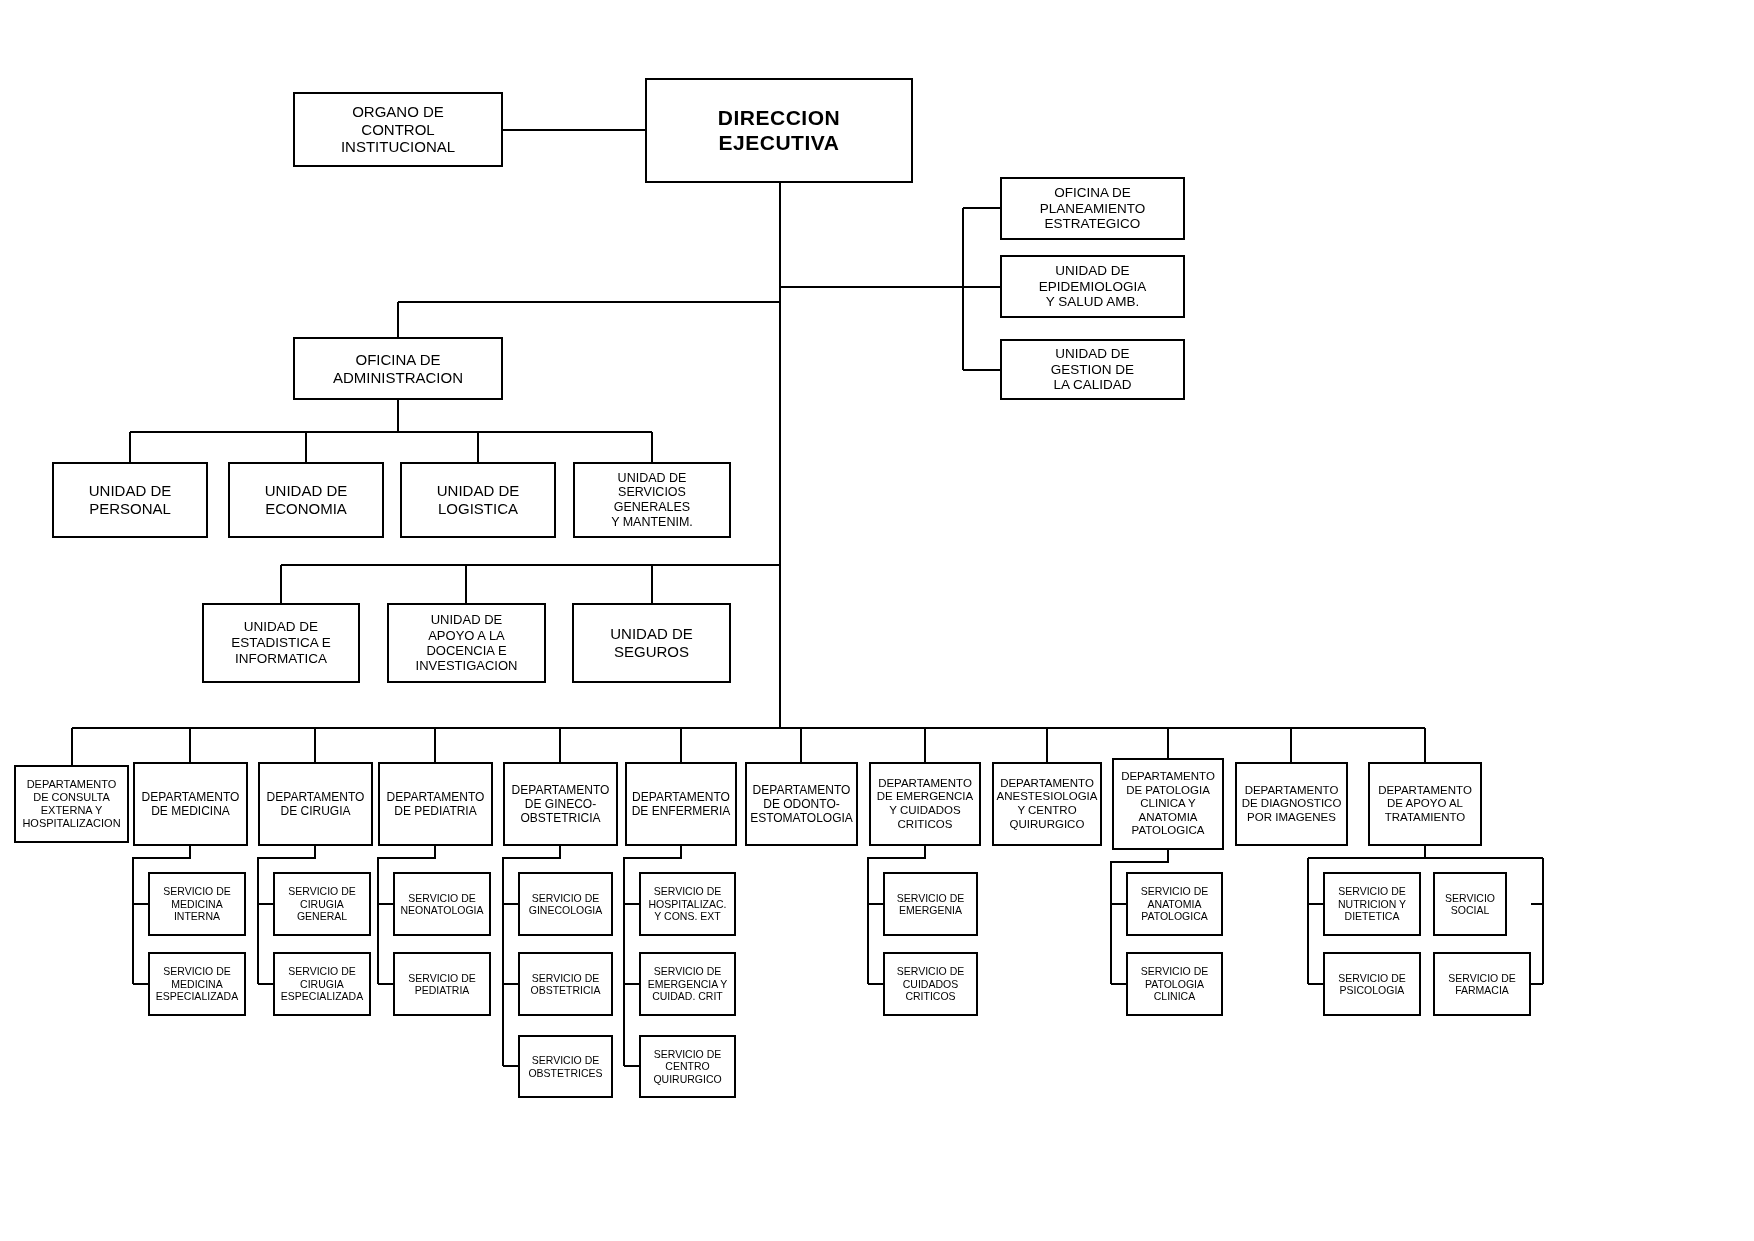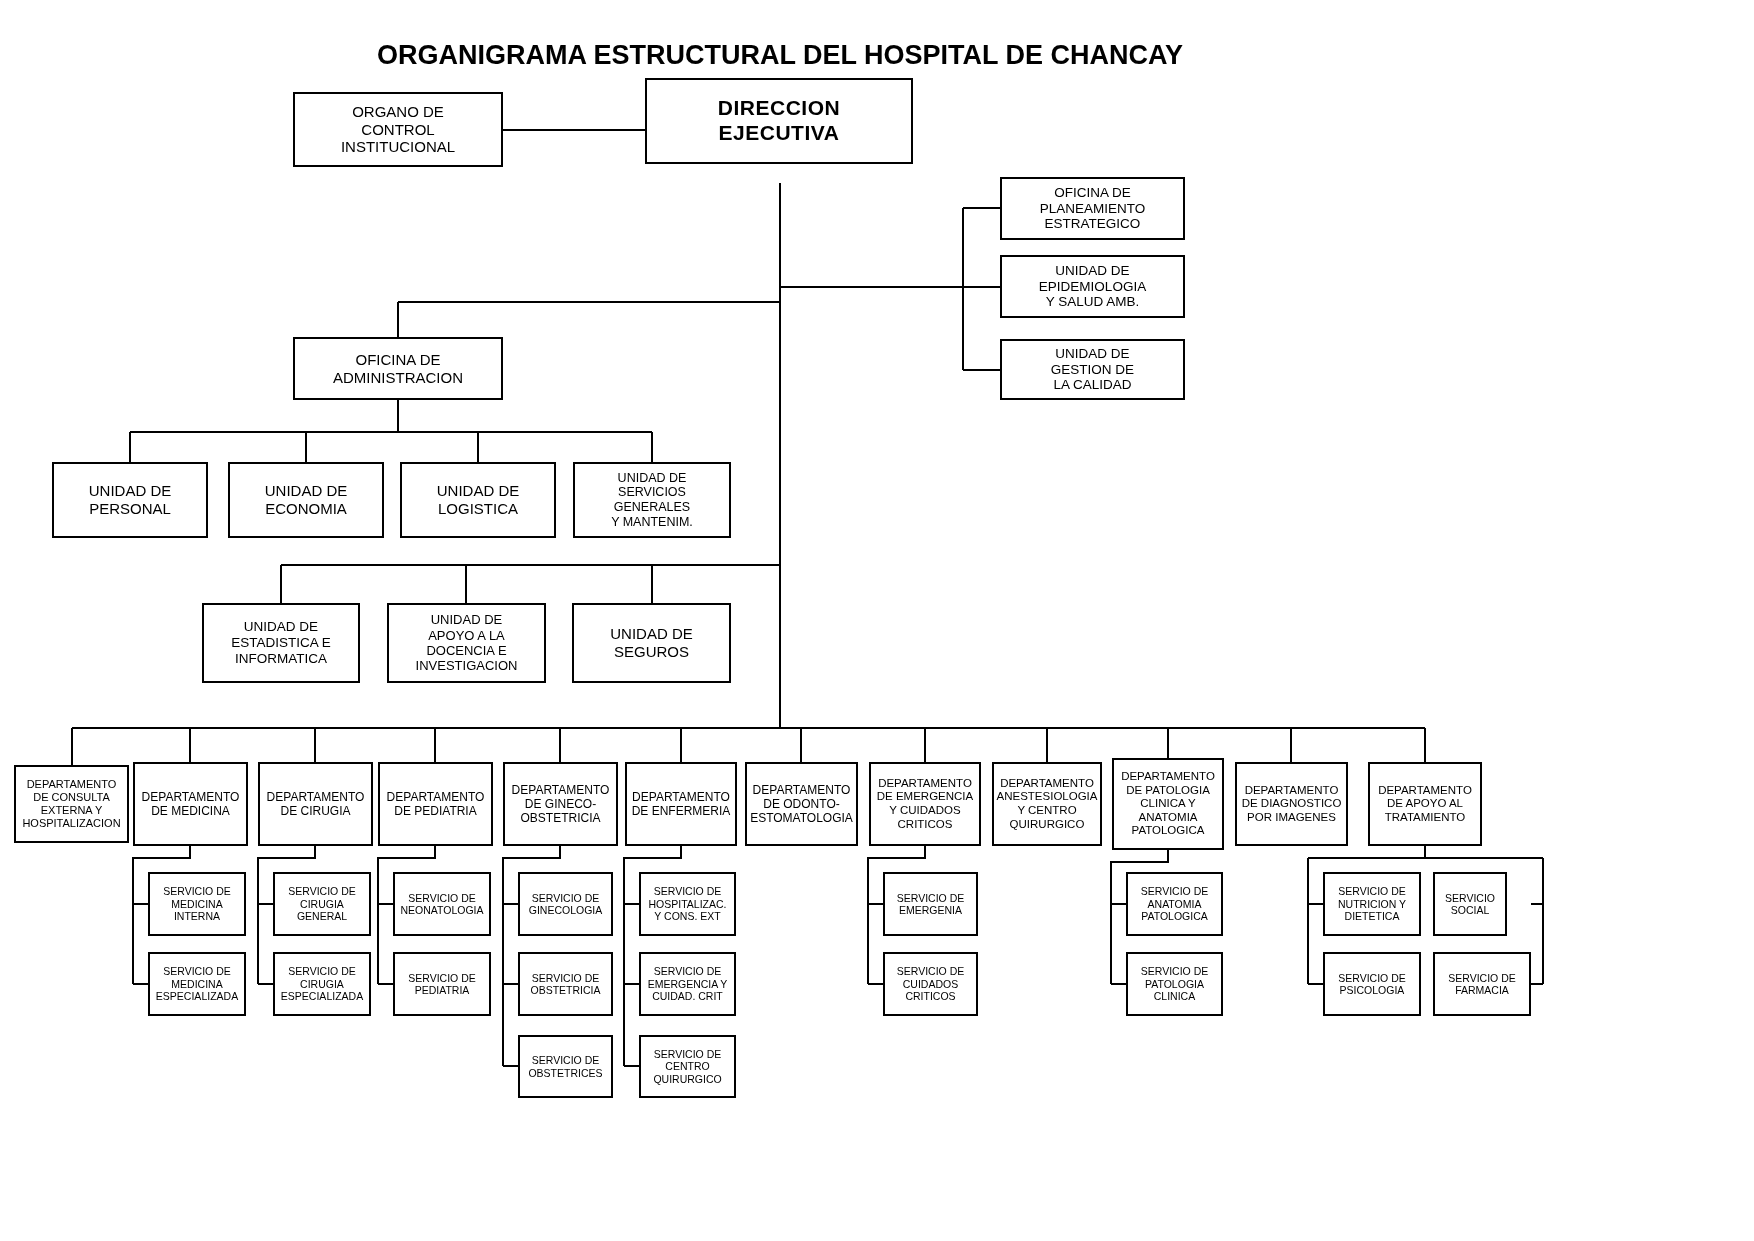--- a/index.html
+++ b/index.html
@@ -33,21 +33,20 @@
     line-height:1.18;
     z-index:2;
   }
   .box.bold{font-weight:bold;letter-spacing:0.5px;}
 </style>
 </head>
 <body>
 
 <div class="canvas">
 
-  <div class="title">ORGANIGRAMA ESTRUCTURAL DEL HOSPITAL DE CHANCAY</div>
 
   <svg class="wires" width="1754" height="1241" viewBox="0 0 1754 1241">
 
     <path d="M503 130 H645" stroke="#000" stroke-width="2" fill="none"></path>
 
     <path d="M780 183 V728" stroke="#000" stroke-width="2" fill="none"></path>
 
     <path d="M780 287 H963 M963 208 V370 M963 208 H1000 M963 287 H1000 M963 370 H1000" stroke="#000" stroke-width="2" fill="none"></path>
 
     <path d="M780 302 H398 M398 302 V337" stroke="#000" stroke-width="2" fill="none"></path>
@@ -67,21 +66,21 @@
     <path d="M681 846 V858 H624 V1066 M624 904 H639 M624 984 H639 M624 1066 H639" stroke="#000" stroke-width="2" fill="none"></path>
     <path d="M925 846 V858 H868 V984 M868 904 H883 M868 984 H883" stroke="#000" stroke-width="2" fill="none"></path>
     <path d="M1168 850 V862 H1111 V984 M1111 904 H1126 M1111 984 H1126" stroke="#000" stroke-width="2" fill="none"></path>
     <path d="M1425 846 V858 M1308 858 H1543 M1308 858 V984 M1308 904 H1323 M1308 984 H1323
              M1543 858 V984 M1543 904 H1531 M1543 984 H1531" stroke="#000" stroke-width="2" fill="none"></path>
   </svg>
 
   <div class="box" style="left:293px;top:92px;width:210px;height:75px;font-size:15px">ORGANO DE
 CONTROL
 INSTITUCIONAL</div>
-  <div class="box bold" style="left:645px;top:78px;width:268px;height:86px;font-size:21px">DIRECCION
+  <div class="box bold" style="left:645px;top:78px;width:268px;height:105px;font-size:21px">DIRECCION
 EJECUTIVA</div>
 
   <div class="box" style="left:1000px;top:177px;width:185px;height:63px;font-size:13.5px">OFICINA DE
 PLANEAMIENTO
 ESTRATEGICO</div>
   <div class="box" style="left:1000px;top:255px;width:185px;height:63px;font-size:13.5px">UNIDAD DE
 EPIDEMIOLOGIA
 Y SALUD AMB.</div>
   <div class="box" style="left:1000px;top:339px;width:185px;height:61px;font-size:13.5px">UNIDAD DE
 GESTION DE

